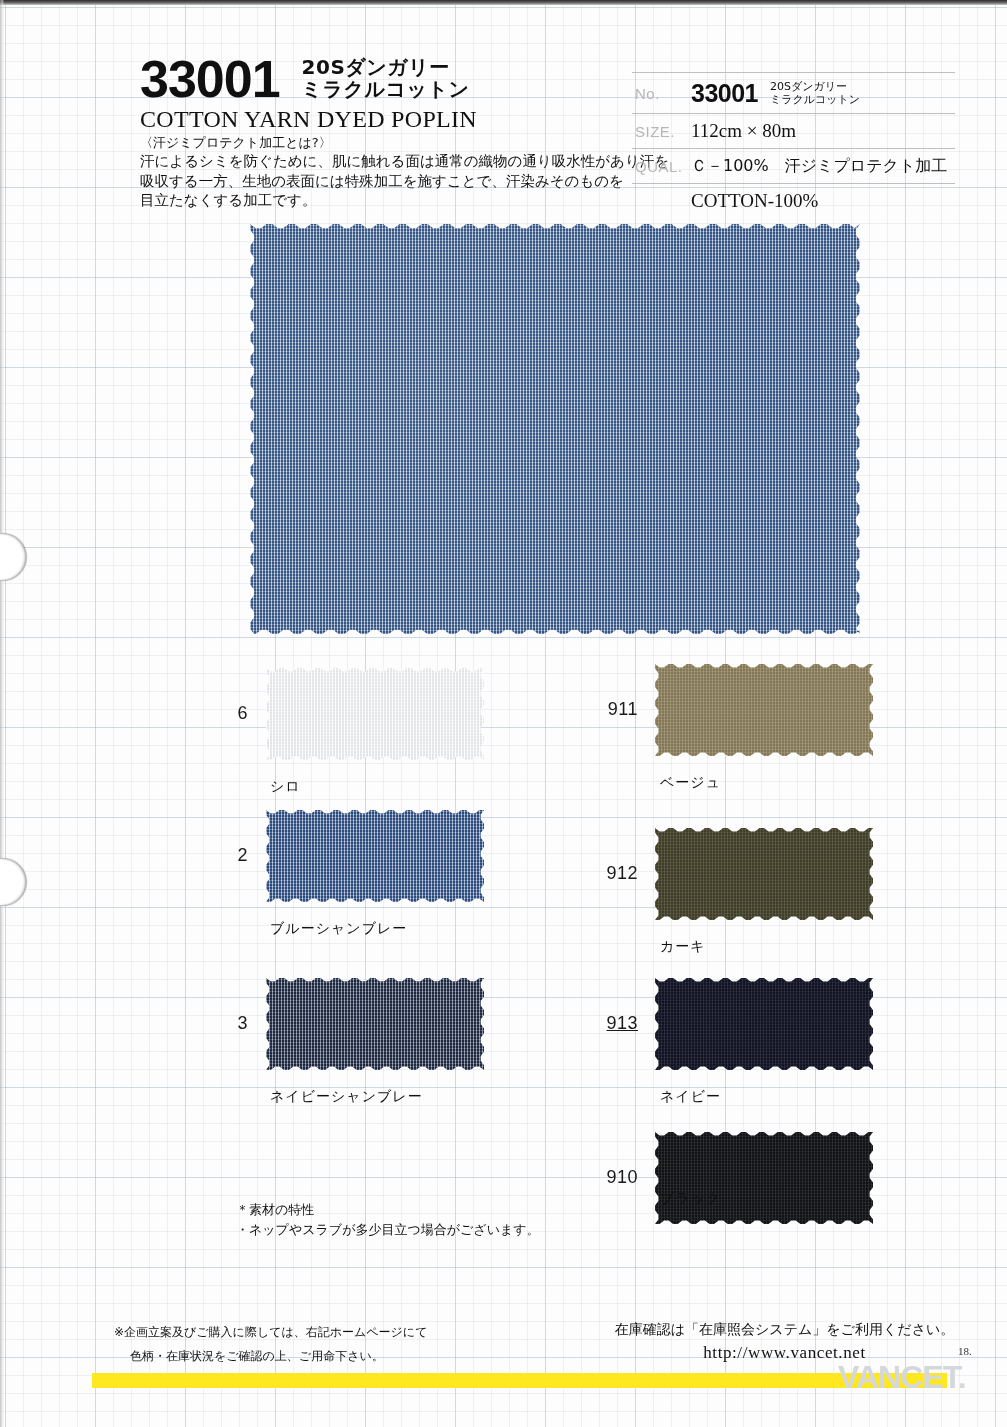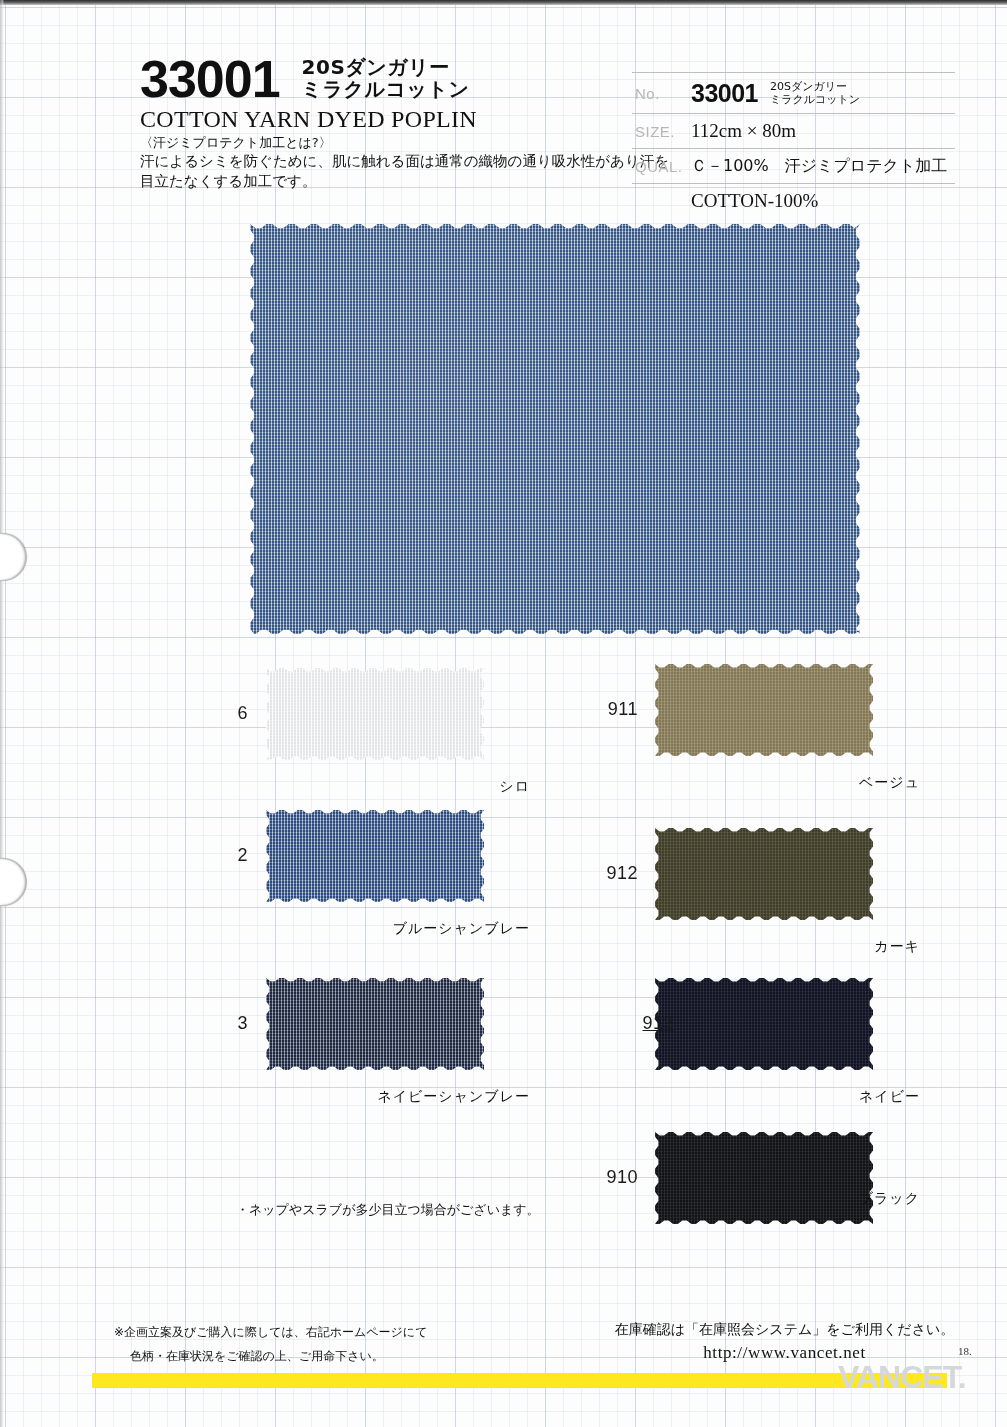--- a/index.html
+++ b/index.html
@@ -175,21 +175,21 @@
   .num{
     position:absolute;
     font-family:"Liberation Sans", sans-serif;
     font-size:18px;color:#1a1a1a;letter-spacing:.5px;
     text-align:right;
   }
   .cname{
     position:absolute;
     font-family:"DejaVu Sans", sans-serif;
     font-size:14px;color:#111;letter-spacing:1px;
-    text-align:right;white-space:nowrap;
+    text-align:left;white-space:nowrap;
   }
 
   
   #material-note{
     position:absolute;left:236px;top:1200px;
     font-family:"DejaVu Sans", sans-serif;
     font-size:13px;line-height:20px;color:#111;
   }
   #material-note div{white-space:nowrap;}
 
@@ -245,20 +245,21 @@
         <div id="main-code">33001</div>
         <div id="jp-name">
           <div>20Sダンガリー</div>
           <div>ミラクルコットン</div>
         </div>
       </div>
       <div id="en-name">COTTON YARN  DYED POPLIN</div>
       <div id="note-head">〈汗ジミプロテクト加工とは?〉</div>
       <div id="note-body">
         <div>汗によるシミを防ぐために、肌に触れる面は通常の織物の通り吸水性があり汗を</div>
+        <div>吸収する一方、生地の表面には特殊加工を施すことで、汗染みそのものを</div>
         <div>目立たなくする加工です。</div>
       </div>
     </div>
 
     <div id="spec">
       <div class="spec-row" style="min-height:40px;">
         <div class="spec-label">No.</div>
         <div class="spec-val">
           <div id="spec-no">
             <div id="spec-no-code">33001</div>
@@ -324,32 +325,33 @@
           <div class="fabric weave-solid" style="background-color: rgb(76, 74, 49);"></div>
         </div>
       </div>
       <div class="num" style="left: 596px; top: 863px; width: 42px;">912</div>
       <div class="cname" style="left: 660px; width: 260px; top: 938px;">カーキ</div>
       <div class="swatch-wrap" style="left: 655px; top: 978px; width: 218px; height: 92px;">
         <div class="swatch" style="clip-path: polygon(0% 0%, 2.083% 3.717%, 4.167% 3.717%, 6.25% 0%, 8.333% 0%, 10.417% 3.717%, 12.5% 3.717%, 14.583% 0%, 16.667% 0%, 18.75% 3.717%, 20.833% 3.717%, 22.917% 0%, 25% 0%, 27.083% 3.717%, 29.167% 3.717%, 31.25% 0%, 33.333% 0%, 35.417% 3.717%, 37.5% 3.717%, 39.583% 0%, 41.667% 0%, 43.75% 3.717%, 45.833% 3.717%, 47.917% 0%, 50% 0%, 52.083% 3.717%, 54.167% 3.717%, 56.25% 0%, 58.333% 0%, 60.417% 3.717%, 62.5% 3.717%, 64.583% 0%, 66.667% 0%, 68.75% 3.717%, 70.833% 3.717%, 72.917% 0%, 75% 0%, 77.083% 3.717%, 79.167% 3.717%, 81.25% 0%, 83.333% 0%, 85.417% 3.717%, 87.5% 3.717%, 89.583% 0%, 91.667% 0%, 93.75% 3.717%, 95.833% 3.717%, 97.917% 0%, 100% 0%, 100% 0%, 98.431% 5%, 98.431% 10%, 100% 15%, 100% 20%, 98.431% 25%, 98.431% 30%, 100% 35%, 100% 40%, 98.431% 45%, 98.431% 50%, 100% 55%, 100% 60%, 98.431% 65%, 98.431% 70%, 100% 75%, 100% 80%, 98.431% 85%, 98.431% 90%, 100% 95%, 100% 100%, 100% 100%, 97.917% 96.283%, 95.833% 96.283%, 93.75% 100%, 91.667% 100%, 89.583% 96.283%, 87.5% 96.283%, 85.417% 100%, 83.333% 100%, 81.25% 96.283%, 79.167% 96.283%, 77.083% 100%, 75% 100%, 72.917% 96.283%, 70.833% 96.283%, 68.75% 100%, 66.667% 100%, 64.583% 96.283%, 62.5% 96.283%, 60.417% 100%, 58.333% 100%, 56.25% 96.283%, 54.167% 96.283%, 52.083% 100%, 50% 100%, 47.917% 96.283%, 45.833% 96.283%, 43.75% 100%, 41.667% 100%, 39.583% 96.283%, 37.5% 96.283%, 35.417% 100%, 33.333% 100%, 31.25% 96.283%, 29.167% 96.283%, 27.083% 100%, 25% 100%, 22.917% 96.283%, 20.833% 96.283%, 18.75% 100%, 16.667% 100%, 14.583% 96.283%, 12.5% 96.283%, 10.417% 100%, 8.333% 100%, 6.25% 96.283%, 4.167% 96.283%, 2.083% 100%, 0% 100%, 0% 100%, 1.569% 95%, 1.569% 90%, 0% 85%, 0% 80%, 1.569% 75%, 1.569% 70%, 0% 65%, 0% 60%, 1.569% 55%, 1.569% 50%, 0% 45%, 0% 40%, 1.569% 35%, 1.569% 30%, 0% 25%, 0% 20%, 1.569% 15%, 1.569% 10%, 0% 5%);">
           <div class="fabric weave-solid" style="background-color: rgb(21, 24, 42);"></div>
         </div>
       </div>
-      <div class="num" style="left: 632px; top: 1013px; width: 42px; text-decoration: underline;">913</div>
+      <div class="num" style="left: 596px; top: 1013px; width: 42px; text-decoration: underline;">913</div>
       <div class="cname" style="left: 660px; width: 260px; top: 1088px;">ネイビー</div>
       <div class="swatch-wrap" style="left: 655px; top: 1132px; width: 218px; height: 92px;">
         <div class="swatch" style="clip-path: polygon(0% 0%, 2.083% 3.717%, 4.167% 3.717%, 6.25% 0%, 8.333% 0%, 10.417% 3.717%, 12.5% 3.717%, 14.583% 0%, 16.667% 0%, 18.75% 3.717%, 20.833% 3.717%, 22.917% 0%, 25% 0%, 27.083% 3.717%, 29.167% 3.717%, 31.25% 0%, 33.333% 0%, 35.417% 3.717%, 37.5% 3.717%, 39.583% 0%, 41.667% 0%, 43.75% 3.717%, 45.833% 3.717%, 47.917% 0%, 50% 0%, 52.083% 3.717%, 54.167% 3.717%, 56.25% 0%, 58.333% 0%, 60.417% 3.717%, 62.5% 3.717%, 64.583% 0%, 66.667% 0%, 68.75% 3.717%, 70.833% 3.717%, 72.917% 0%, 75% 0%, 77.083% 3.717%, 79.167% 3.717%, 81.25% 0%, 83.333% 0%, 85.417% 3.717%, 87.5% 3.717%, 89.583% 0%, 91.667% 0%, 93.75% 3.717%, 95.833% 3.717%, 97.917% 0%, 100% 0%, 100% 0%, 98.431% 5%, 98.431% 10%, 100% 15%, 100% 20%, 98.431% 25%, 98.431% 30%, 100% 35%, 100% 40%, 98.431% 45%, 98.431% 50%, 100% 55%, 100% 60%, 98.431% 65%, 98.431% 70%, 100% 75%, 100% 80%, 98.431% 85%, 98.431% 90%, 100% 95%, 100% 100%, 100% 100%, 97.917% 96.283%, 95.833% 96.283%, 93.75% 100%, 91.667% 100%, 89.583% 96.283%, 87.5% 96.283%, 85.417% 100%, 83.333% 100%, 81.25% 96.283%, 79.167% 96.283%, 77.083% 100%, 75% 100%, 72.917% 96.283%, 70.833% 96.283%, 68.75% 100%, 66.667% 100%, 64.583% 96.283%, 62.5% 96.283%, 60.417% 100%, 58.333% 100%, 56.25% 96.283%, 54.167% 96.283%, 52.083% 100%, 50% 100%, 47.917% 96.283%, 45.833% 96.283%, 43.75% 100%, 41.667% 100%, 39.583% 96.283%, 37.5% 96.283%, 35.417% 100%, 33.333% 100%, 31.25% 96.283%, 29.167% 96.283%, 27.083% 100%, 25% 100%, 22.917% 96.283%, 20.833% 96.283%, 18.75% 100%, 16.667% 100%, 14.583% 96.283%, 12.5% 96.283%, 10.417% 100%, 8.333% 100%, 6.25% 96.283%, 4.167% 96.283%, 2.083% 100%, 0% 100%, 0% 100%, 1.569% 95%, 1.569% 90%, 0% 85%, 0% 80%, 1.569% 75%, 1.569% 70%, 0% 65%, 0% 60%, 1.569% 55%, 1.569% 50%, 0% 45%, 0% 40%, 1.569% 35%, 1.569% 30%, 0% 25%, 0% 20%, 1.569% 15%, 1.569% 10%, 0% 5%);">
           <div class="fabric weave-solid" style="background-color: rgb(21, 23, 26);"></div>
         </div>
       </div>
       <div class="num" style="left: 596px; top: 1167px; width: 42px;">910</div>
       <div class="cname" style="left: 660px; width: 260px; top: 1190px;">ブラック</div>
     </div>
 
   <div id="material-note">
+    <div>＊素材の特性</div>
     <div>・ネップやスラブが多少目立つ場合がございます。</div>
   </div>
 
   <div id="foot-left">
     <div>※企画立案及びご購入に際しては、右記ホームページにて</div>
     <div class="indent">色柄・在庫状況をご確認の上、ご用命下さい。</div>
   </div>
 
   <div id="foot-right">
     <div>在庫確認は「在庫照会システム」をご利用ください。</div>

